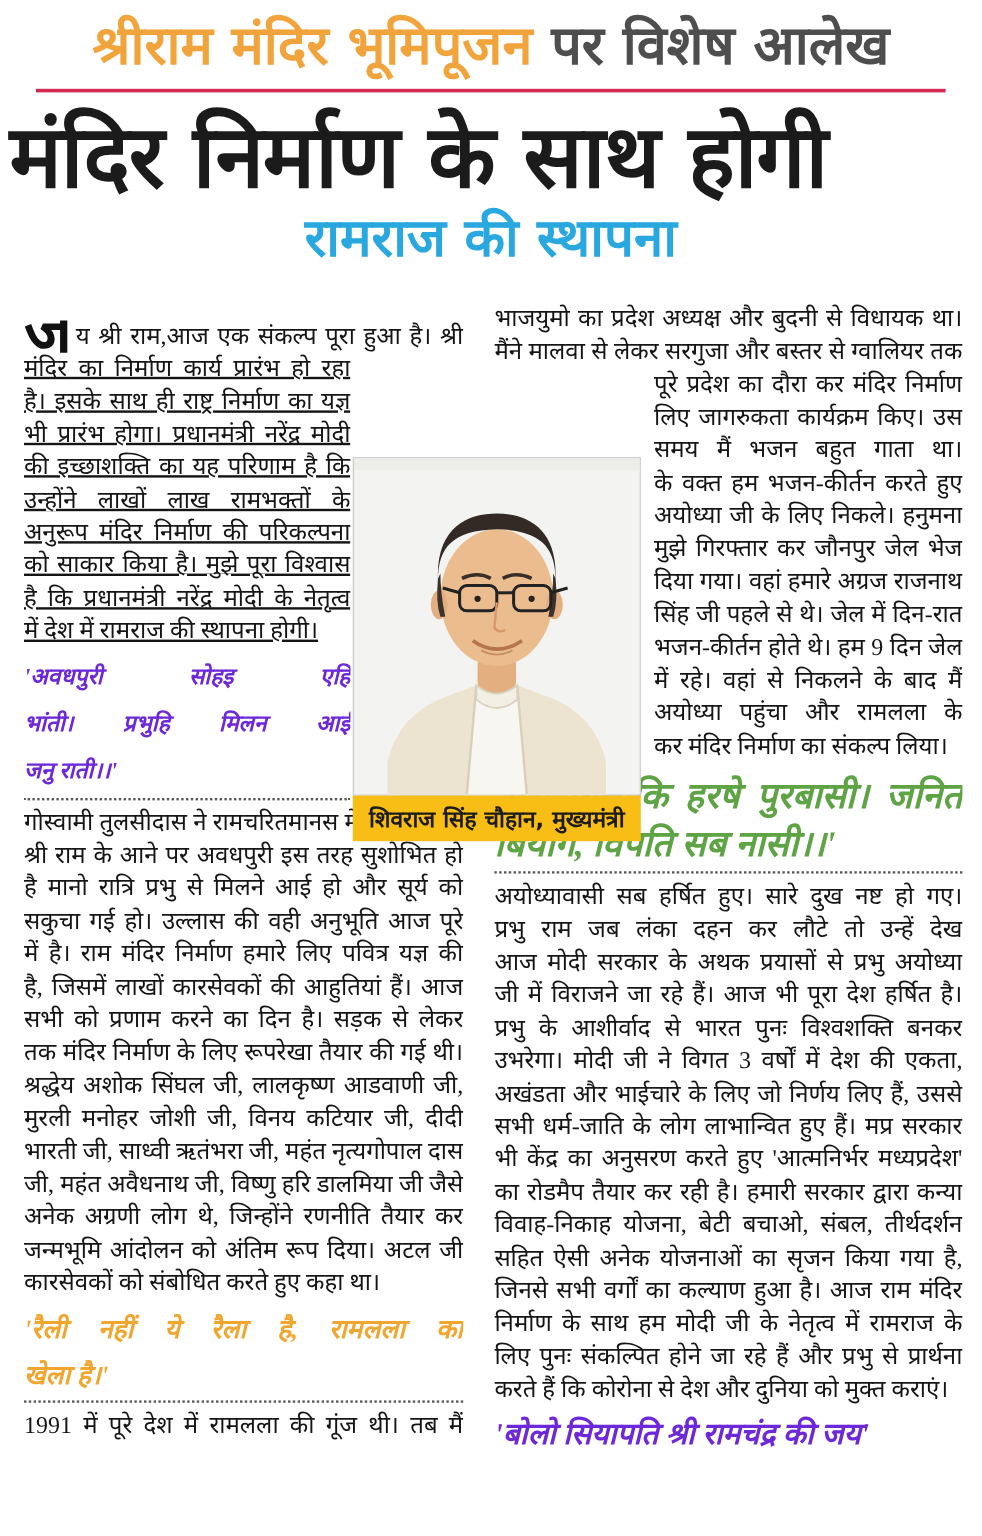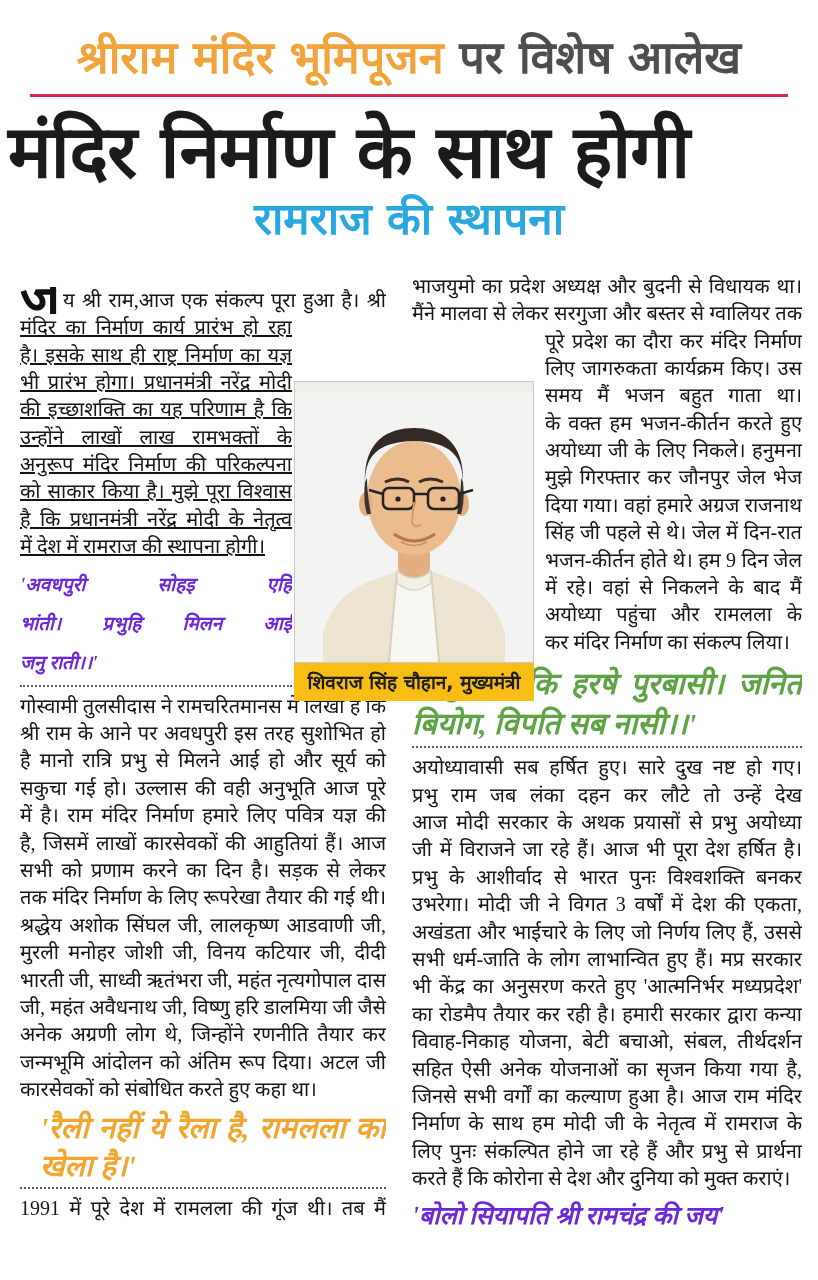--- a/index.html
+++ b/index.html
@@ -3,21 +3,21 @@
 <meta charset="utf-8">
 <style>
   html,body { margin:0; padding:0; background:#ffffff; }
   .page {
     position:relative; width:818px; height:1280px; overflow:hidden;
     background:#ffffff; font-family:"Liberation Serif","DejaVu Serif",serif;
   }
 
   
   .kicker {
-    padding-top:32px; text-align:center; font-weight:bold;
+    padding-top:12px; text-align:center; font-weight:bold;
     font-size:45px; line-height:1.15;
     font-family:"DejaVu Sans","Liberation Sans",sans-serif;
   }
   .kicker-orange { color:#F2A43C; }
   .kicker-dark   { color:#4E4E4E; }
   .rule { width:758px; height:3px; background:#D22A52; margin:10px auto 0; }
   .headline-1 {
     margin:12px 8px 0; font-weight:bold;
     font-size:73px; line-height:1.17; color:#1B1B1B; letter-spacing:-1px;
     font-family:"DejaVu Sans","Liberation Sans",sans-serif;
@@ -44,21 +44,21 @@
   .dropcap {
     font-size:54px; line-height:18px; vertical-align:-7px;
     font-weight:bold; color:#111; margin-right:3px;
   }
 
   .pullquote { font-weight:bold; font-style:italic; }
   .pullquote .qline { overflow:hidden; text-align:justify; text-align-last:justify; }
   .q-blue   { width:272px; margin:5px 0 2px; }
   .q-blue .qline   { color:#6d28d9; font-size:19px; height:39px; line-height:38px; }
   .q-orange { margin:5px 0 2px; }
-  .q-orange .qline { color:#F0A62F; font-size:30px; height:38px; line-height:38px;margin-left:20px; }
+  .q-orange .qline { color:#F0A62F; font-size:22px; height:38px; line-height:38px; }
   .q-green  { margin:8px 0 2px; }
   .q-green .qline  { color:#5EA344; font-size:30px; height:40px; line-height:40px; }
 
   .dotted { border-bottom:2px dotted #5A5A5A; margin:2px 0 6px; }
   .dot-272 { width:272px; }
 
   .closing-line {
     margin-top:8px; font-size:25px; line-height:32px;
     font-weight:bold; font-style:italic; color:#6d28d9;
   }

